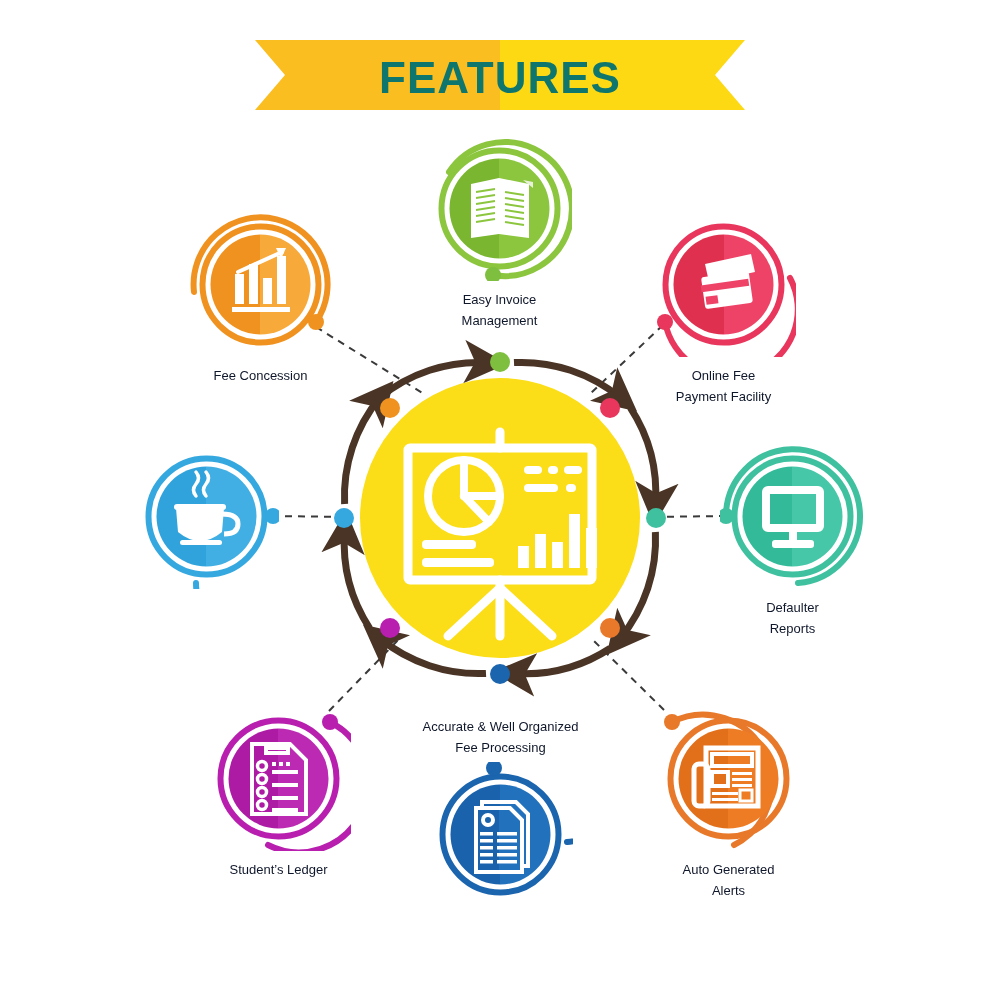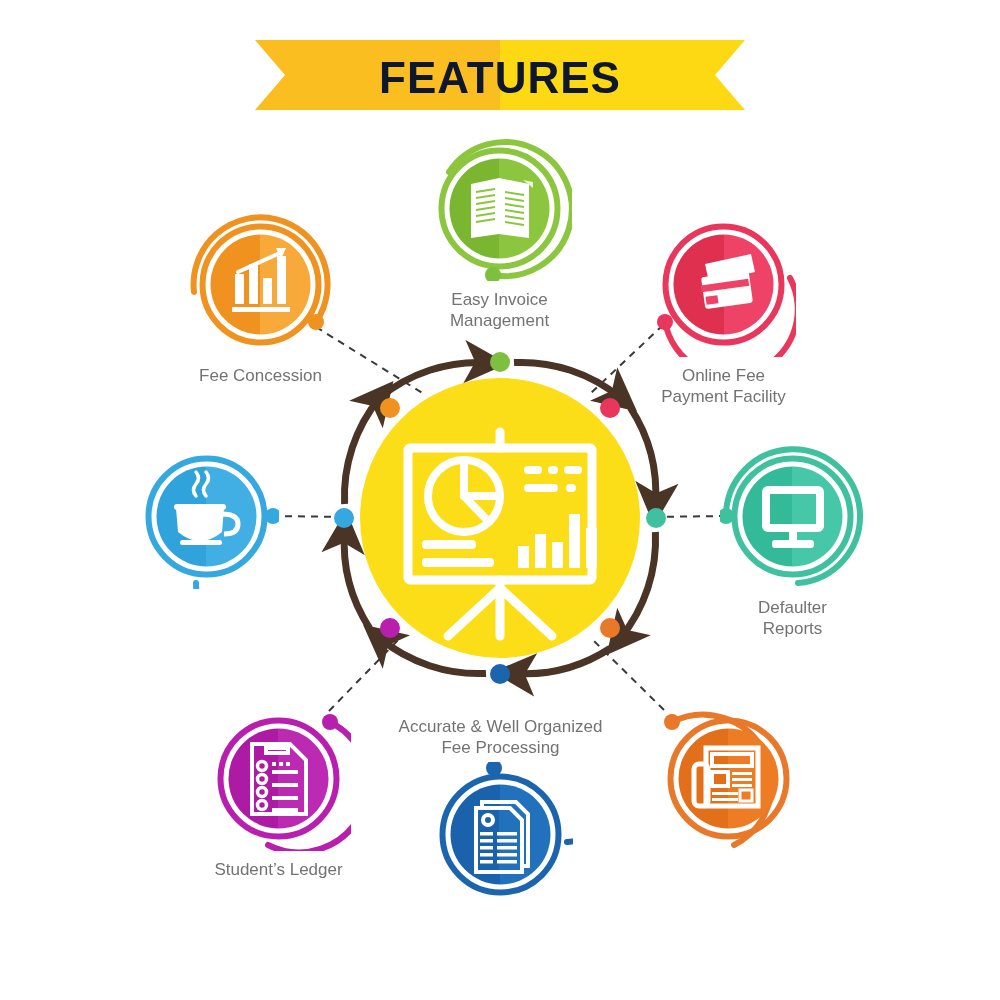--- a/index.html
+++ b/index.html
@@ -5,36 +5,36 @@
   html,body{margin:0;padding:0;background:#ffffff;}
   body{width:1000px;height:1000px;overflow:hidden;
        font-family:"Liberation Sans","DejaVu Sans",sans-serif;}
   #stage{position:relative;width:1000px;height:1000px;background:#fff;}
 
   
   .banner-wrap{position:absolute;left:255px;top:40px;width:490px;height:70px;}
   .banner-svg{display:block;}
   .banner-text{position:absolute;left:0;top:0;width:490px;height:76px;
     display:flex;align-items:center;justify-content:center;
-    font-size:44px;font-weight:bold;letter-spacing:1px;color:#0f172a;
+    font-size:44px;font-weight:bold;letter-spacing:1px;color:#0f766e;
     font-family:"Liberation Sans","DejaVu Sans",sans-serif;}
 
   
   .center-hub{position:absolute;left:360px;top:378px;width:280px;height:280px;}
   .hub-circle{position:absolute;left:0;top:0;width:280px;height:280px;
     border-radius:50%;background:#FBDE18;}
   .hub-icon{position:absolute;left:0;top:0;width:280px;height:280px;}
 
   .ring-arrows{position:absolute;left:318px;top:336px;width:364px;height:364px;pointer-events:none;}
 
   
   .node{position:absolute;}
   .node-ring{position:absolute;left:0;top:0;}
   .node-label{position:absolute;width:300px;left:50%;transform:translateX(-50%);
-    text-align:center;font-size:17px;line-height:21px;color:#737373;
+    text-align:center;font-size:13px;line-height:21px;color:#0f172a;
     font-family:"Liberation Sans","DejaVu Sans",sans-serif;white-space:pre-line;}
   .label-below{top:100%;margin-top:8px;}
   .label-above{bottom:100%;margin-bottom:4px;}
 
   .connectors{position:absolute;left:0;top:0;width:1000px;height:1000px;pointer-events:none;}
 </style>
 </head>
 <body>
 
 <div id="stage">
@@ -269,20 +269,22 @@
         <g fill="#ffffff">
           <rect x="76" y="66" width="20" height="3"></rect>
           <rect x="76" y="72" width="20" height="3"></rect>
           <rect x="76" y="78" width="20" height="3"></rect>
           <rect x="56" y="86" width="26" height="3"></rect>
           <rect x="56" y="92" width="26" height="3"></rect>
         </g>
         <rect x="84" y="84" width="12" height="11" fill="none" stroke="#ffffff" stroke-width="3"></rect>
       </g>
     </svg>
+    <div class="node-label label-below">Auto Generated
+Alerts</div>
   </div>
 
   <div class="node" style="left:428px;top:762px;width:145px;height:145px;">
     <svg class="node-ring" width="145" height="145" viewBox="0 0 145 145">
       <defs>
         <linearGradient id="gAcc" x1="0" y1="0" x2="1" y2="0">
           <stop offset="0%" stop-color="#1A62AC"></stop>
             <stop offset="50%" stop-color="#1A62AC"></stop>
           <stop offset="50%" stop-color="#2271BC"></stop>
             <stop offset="100%" stop-color="#2271BC"></stop>

